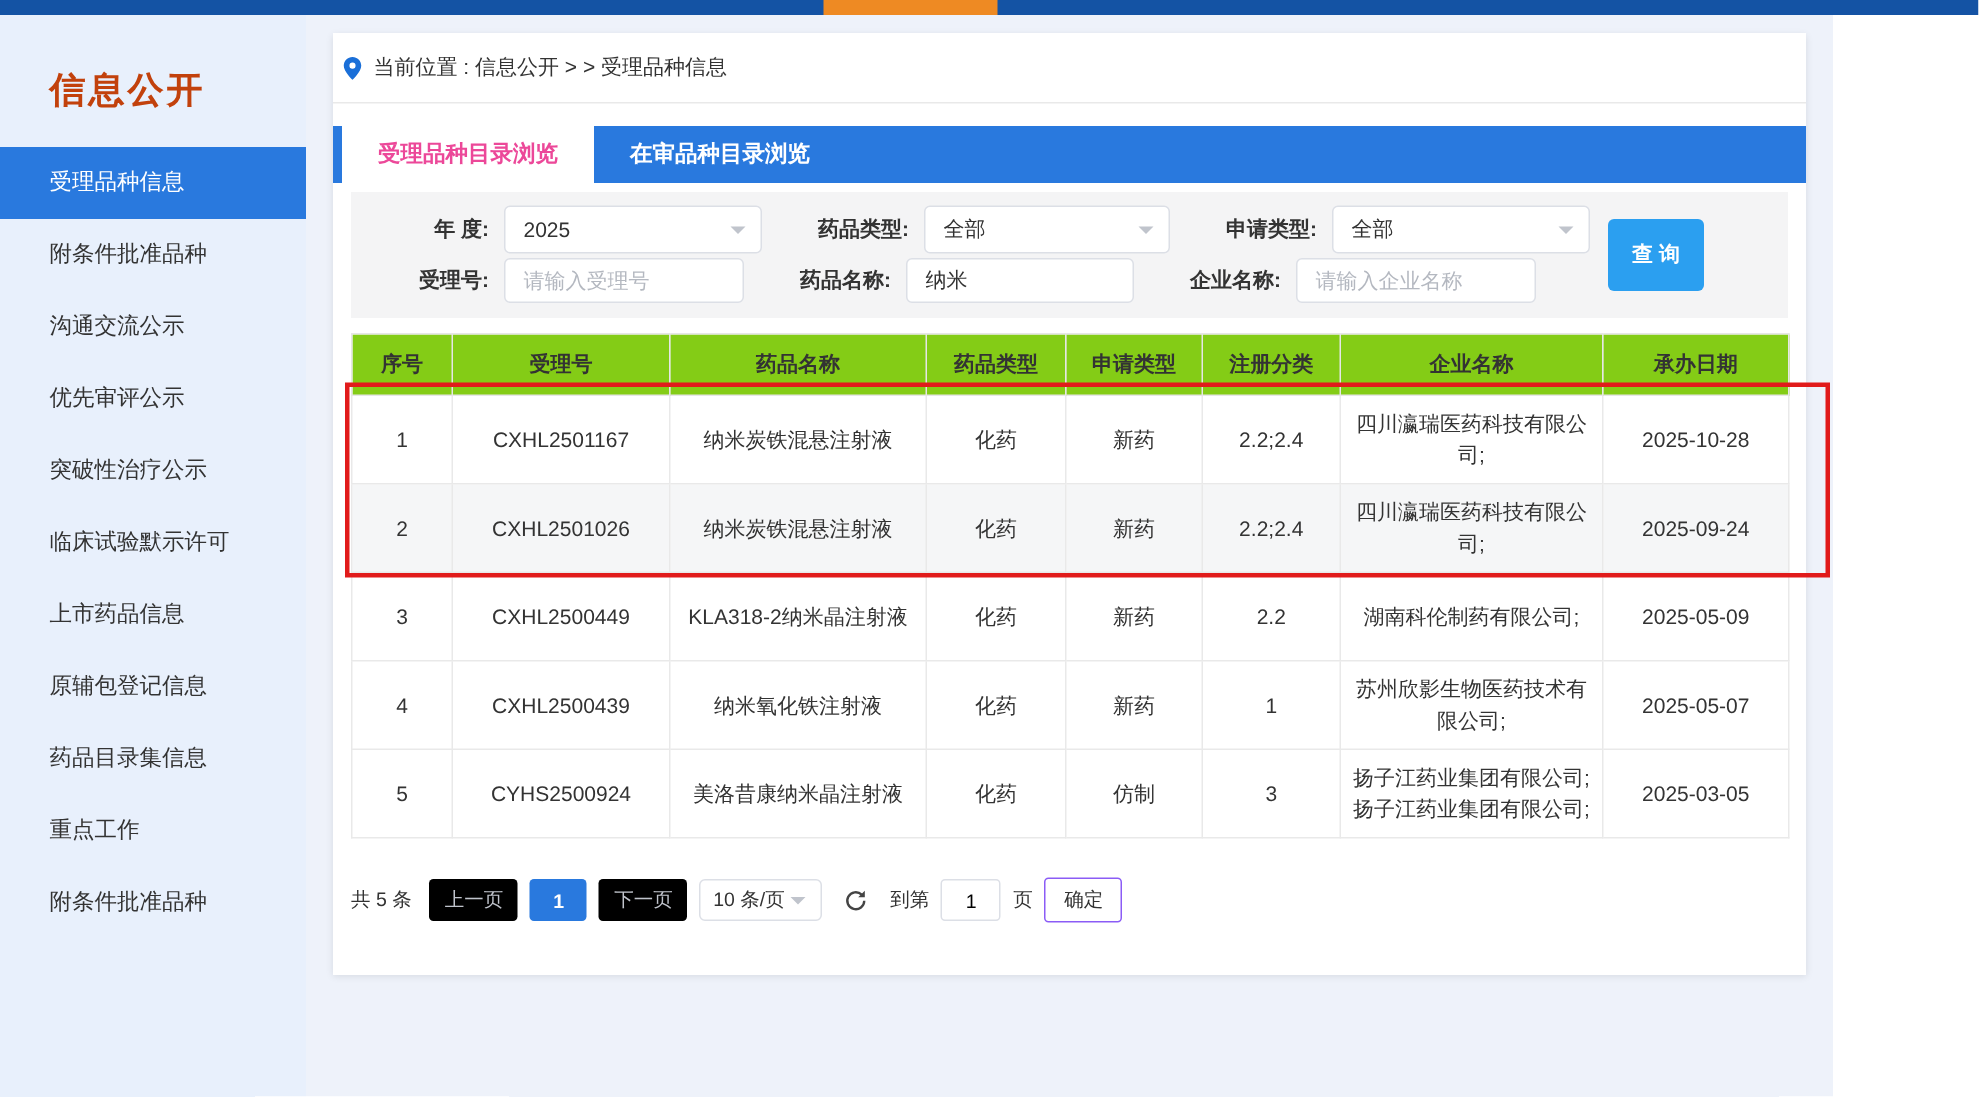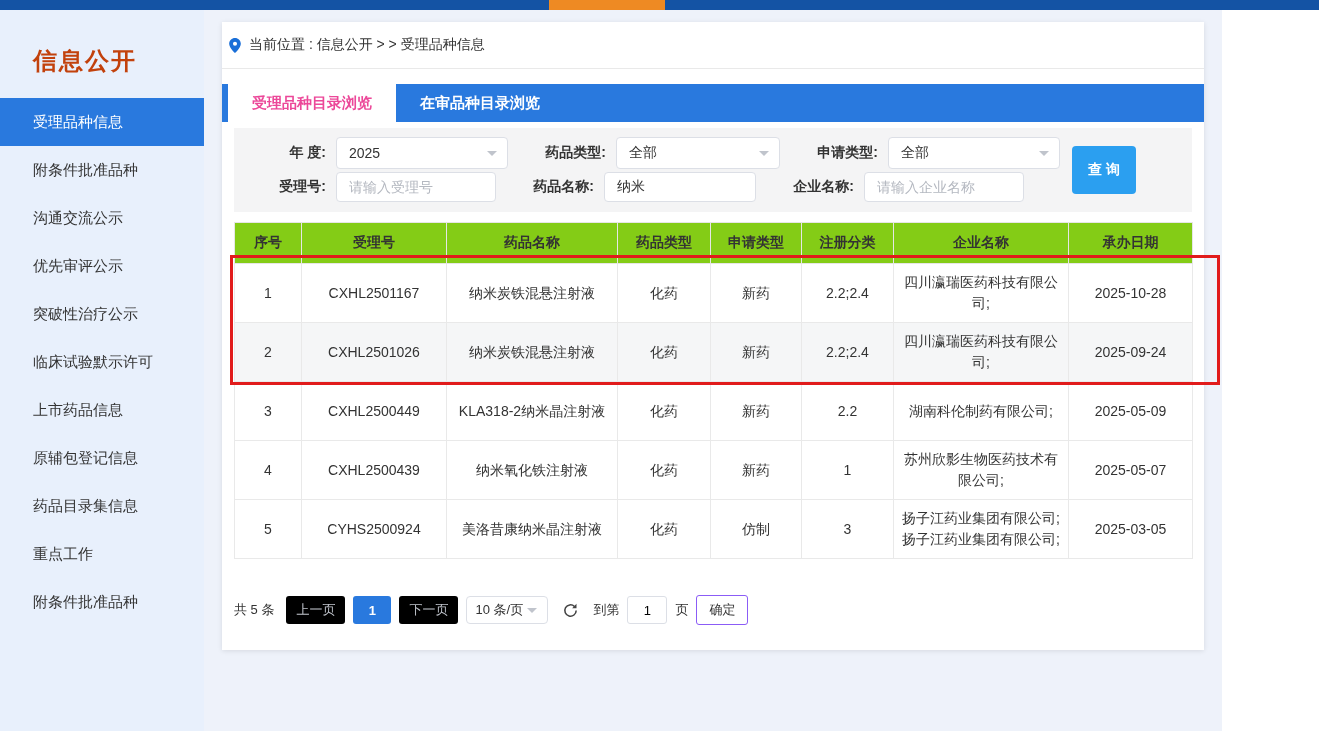--- a/index.html
+++ b/index.html
@@ -43,21 +43,21 @@
   .finput::placeholder { color:#b4b8c0; }
   .search-btn { position:absolute; right:56px; top:50%; transform:translateY(-50%); width:64px; height:48px; background:#2b9ff0; color:#fff; border:none; border-radius:4px; font-size:14px; font-weight:bold; cursor:pointer; font-family:inherit; white-space:nowrap; }
 
   .data-table { margin:10px 12px 0; border-collapse:collapse; table-layout:fixed; width:958px; font-size:14px; color:#333; }
   .data-table th { background:#84cc16; font-weight:bold; height:36px; border:1px solid #e6e6e6; padding:2px 6px; text-align:center; }
   .data-table td { border:1px solid #e9e9e9; text-align:center; padding:6px 8px; height:46px; line-height:21px; word-break:break-all; }
   .data-table tbody tr:nth-child(2) { background:#f5f6f7; }
 
   .red-box { position:absolute; left:8px; top:233px; width:984px; height:124px; border:3px solid #e11b1b; pointer-events:none; z-index:4; }
 
-  .pagination { display:flex; align-items:center; margin:36px 12px 0; font-size:13px; color:#333; gap:8px; }
+  .pagination { display:flex; align-items:center; margin:26px 12px 0; font-size:13px; color:#333; gap:8px; }
   .pg-total { margin-right:4px; font-size:13px; }
   .pg-btn { height:28px; min-width:28px; padding:0 10px; border:none; border-radius:3px; background:#000000; color:#606266; font-size:13px; cursor:pointer; font-family:inherit; }
   .pg-btn.disabled { color:#c0c4cc; }
   .pg-btn.current { background:#2979de; color:#fff; min-width:38px; padding:0; font-weight:bold; }
   .sel.small { height:26px; padding:0 20px 0 8px; font-size:13px; width:52px; }
   .refresh { margin:0 6px; display:flex; align-items:center; cursor:pointer; }
   .goto-input { width:38px; height:26px; border:1px solid #dcdfe6; border-radius:3px; text-align:center; font-size:13px; font-family:inherit; outline:none; padding:0; }
   .confirm-btn { height:28px; padding:0 12px; background:#fff; border:1px solid #8b5cf6; border-radius:3px; font-size:13px; color:#333; cursor:pointer; font-family:inherit; }
 </style>
 </head>

